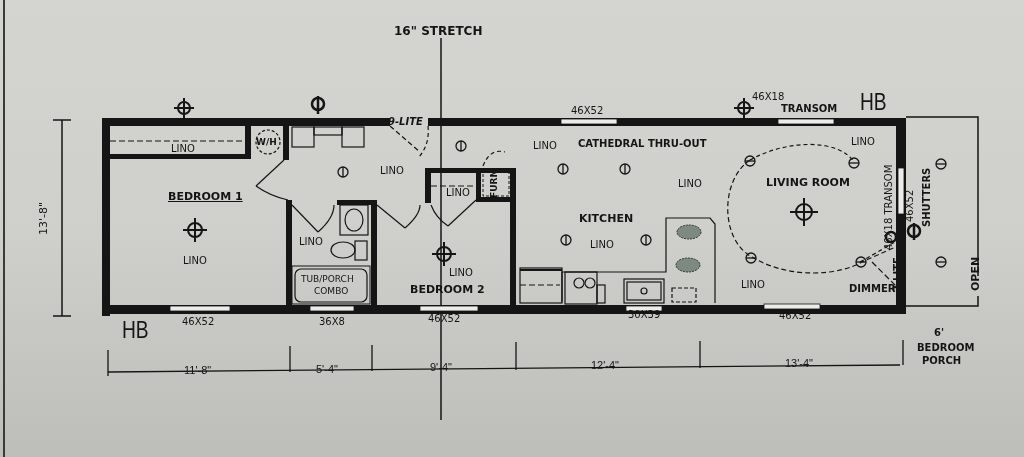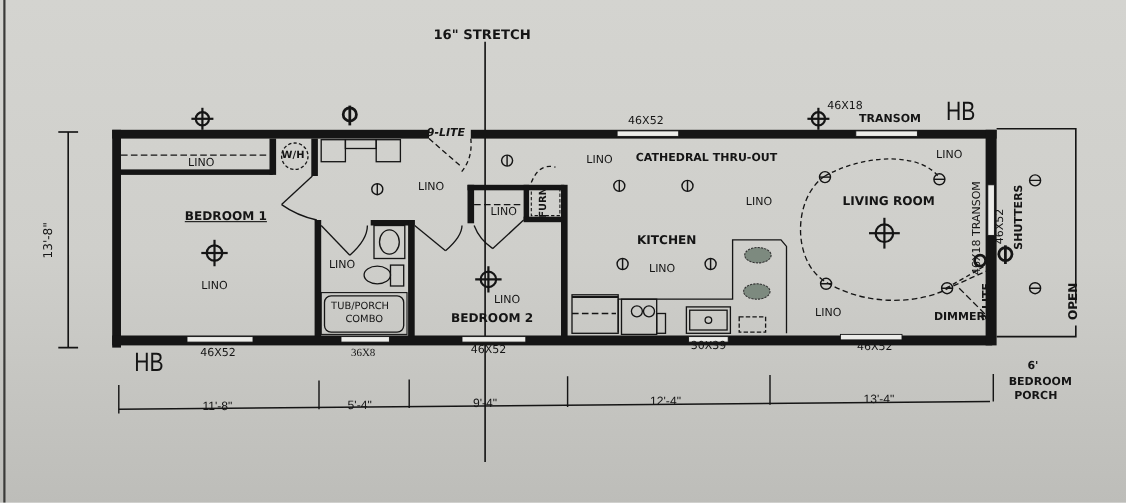--- a/index.html
+++ b/index.html
@@ -266,21 +266,21 @@
 <span class="lbl s10" style="left:678px;top:179px;">LINO</span>
 <span class="lbl b s11" style="left:579px;top:213px;">KITCHEN</span>
 <span class="lbl s10" style="left:590px;top:240px;">LINO</span>
 
 <span class="lbl s10" style="left:851px;top:137px;">LINO</span>
 <span class="lbl b s11" style="left:766px;top:177px;">LIVING ROOM</span>
 <span class="lbl s10" style="left:741px;top:280px;">LINO</span>
 <span class="lbl b" style="left:849px;top:236px;font-size:10px;margin-top:48px;">DIMMER</span>
 
 <span class="lbl s10" style="left:182px;top:317px;">46X52</span>
-<span class="lbl s10" style="left:319px;top:317px;font-family:Liberation Serif, serif;">36X8</span>
+<span class="lbl s10" style="left:319px;top:317px;">36X8</span>
 <span class="lbl s10" style="left:428px;top:314px;">46X52</span>
 <span class="lbl s10" style="left:628px;top:310px;">30X39</span>
 <span class="lbl s10" style="left:779px;top:311px;">46X52</span>
 <span class="lbl s10" style="left:571px;top:106px;">46X52</span>
 <span class="lbl s10" style="left:752px;top:92px;">46X18</span>
 <span class="lbl s10" style="left:781px;top:104px;font-weight:bold;">TRANSOM</span>
 <span class="lbl b s10" style="left:388px;top:117px;font-style:italic;">9-LITE</span>
 <span class="lbl s10 vert" style="left:884px;top:250px;">46X18 TRANSOM</span>
 <span class="lbl s10 vert" style="left:905px;top:222px;">46X52</span>
 <span class="lbl b s10 vert" style="left:893px;top:292px;">3-LITE</span>

